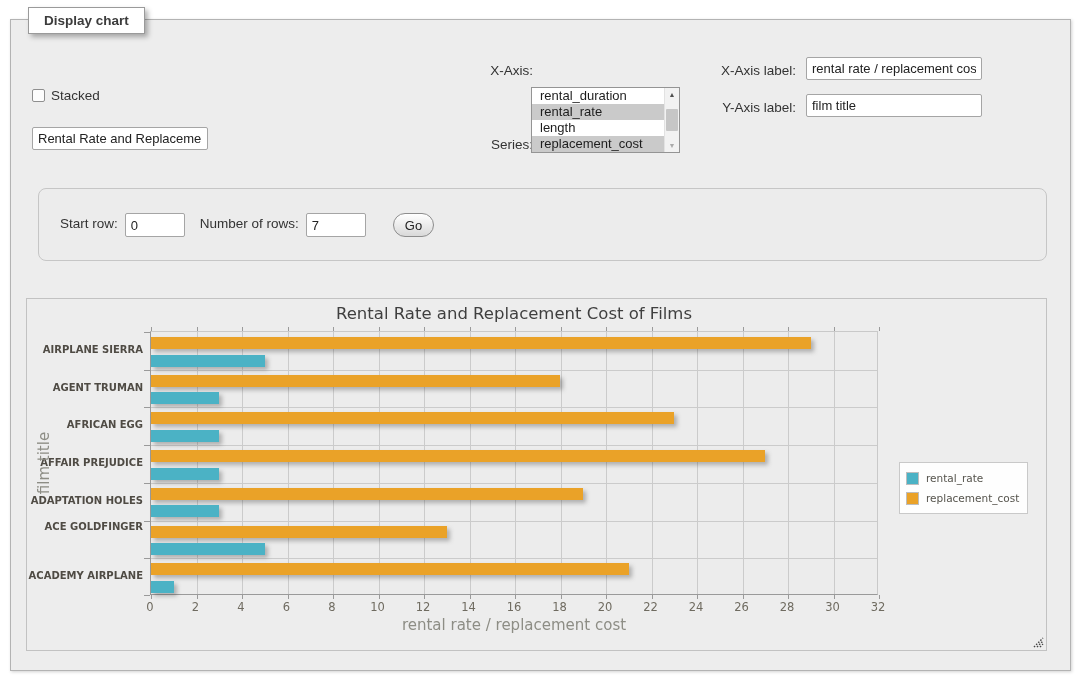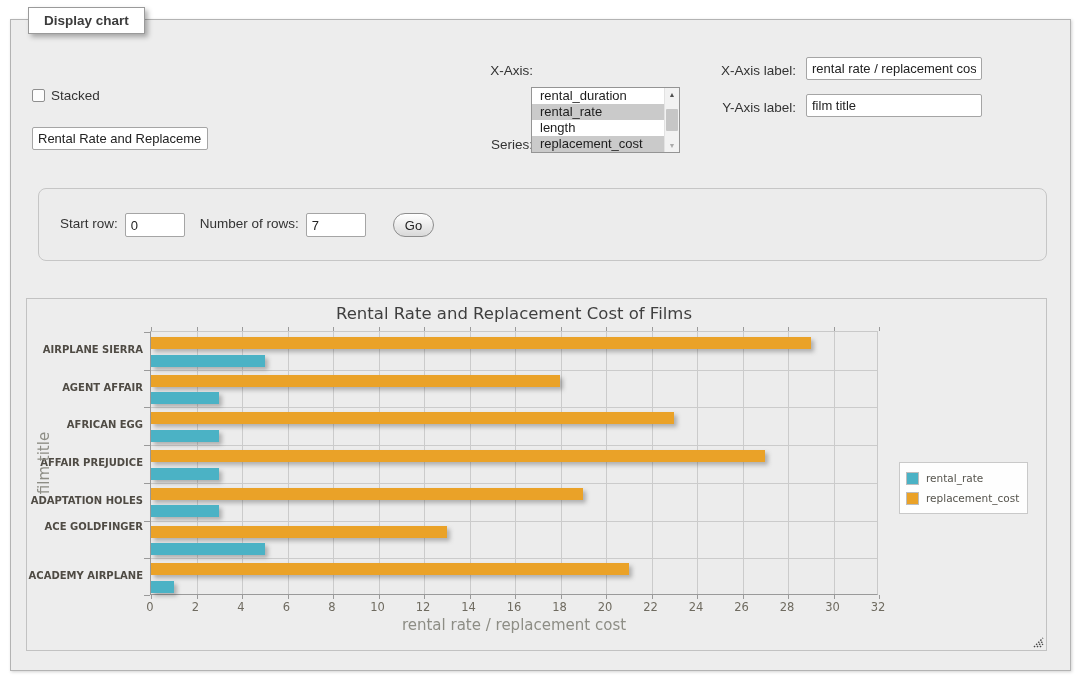--- a/index.html
+++ b/index.html
@@ -234,21 +234,21 @@
           <div class="xtick-label" style="left: 467px;">16</div>
           <div class="xtick-label" style="left: 512.5px;">18</div>
           <div class="xtick-label" style="left: 558px;">20</div>
           <div class="xtick-label" style="left: 603.5px;">22</div>
           <div class="xtick-label" style="left: 649px;">24</div>
           <div class="xtick-label" style="left: 694.5px;">26</div>
           <div class="xtick-label" style="left: 740px;">28</div>
           <div class="xtick-label" style="left: 785.5px;">30</div>
           <div class="xtick-label" style="left: 831px;">32</div>
           <div class="cat-label" style="top: 44.8571px;">AIRPLANE SIERRA</div>
-          <div class="cat-label" style="top: 82.5714px;">AGENT AFFAIR</div>
+          <div class="cat-label" style="top: 82.5714px;">AGENT TRUMAN</div>
           <div class="cat-label" style="top: 120.286px;">AFRICAN EGG</div>
           <div class="cat-label" style="top: 158px;">AFFAIR PREJUDICE</div>
           <div class="cat-label" style="top: 195.714px;">ADAPTATION HOLES</div>
           <div class="cat-label" style="top: 222px;">ACE GOLDFINGER</div>
           <div class="cat-label" style="top: 271.143px;">ACADEMY AIRPLANE</div>
         </div>
       <div class="x-axis-title">rental rate / replacement cost</div>
       <div class="y-axis-title">film title</div>
       <div class="chart-legend" id="chartLegend">
           <div class="legend-row">

